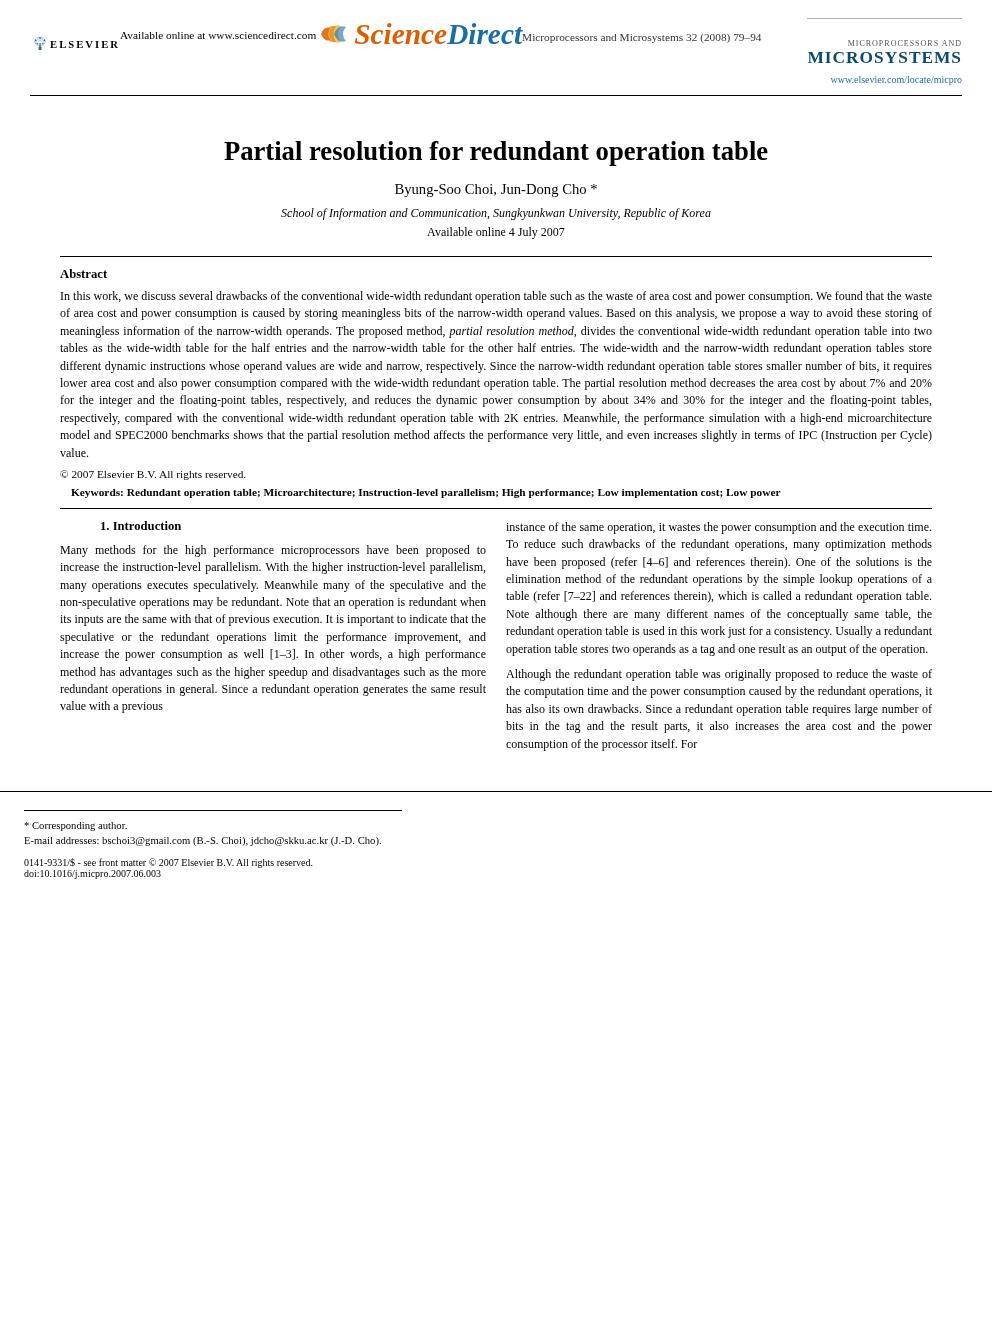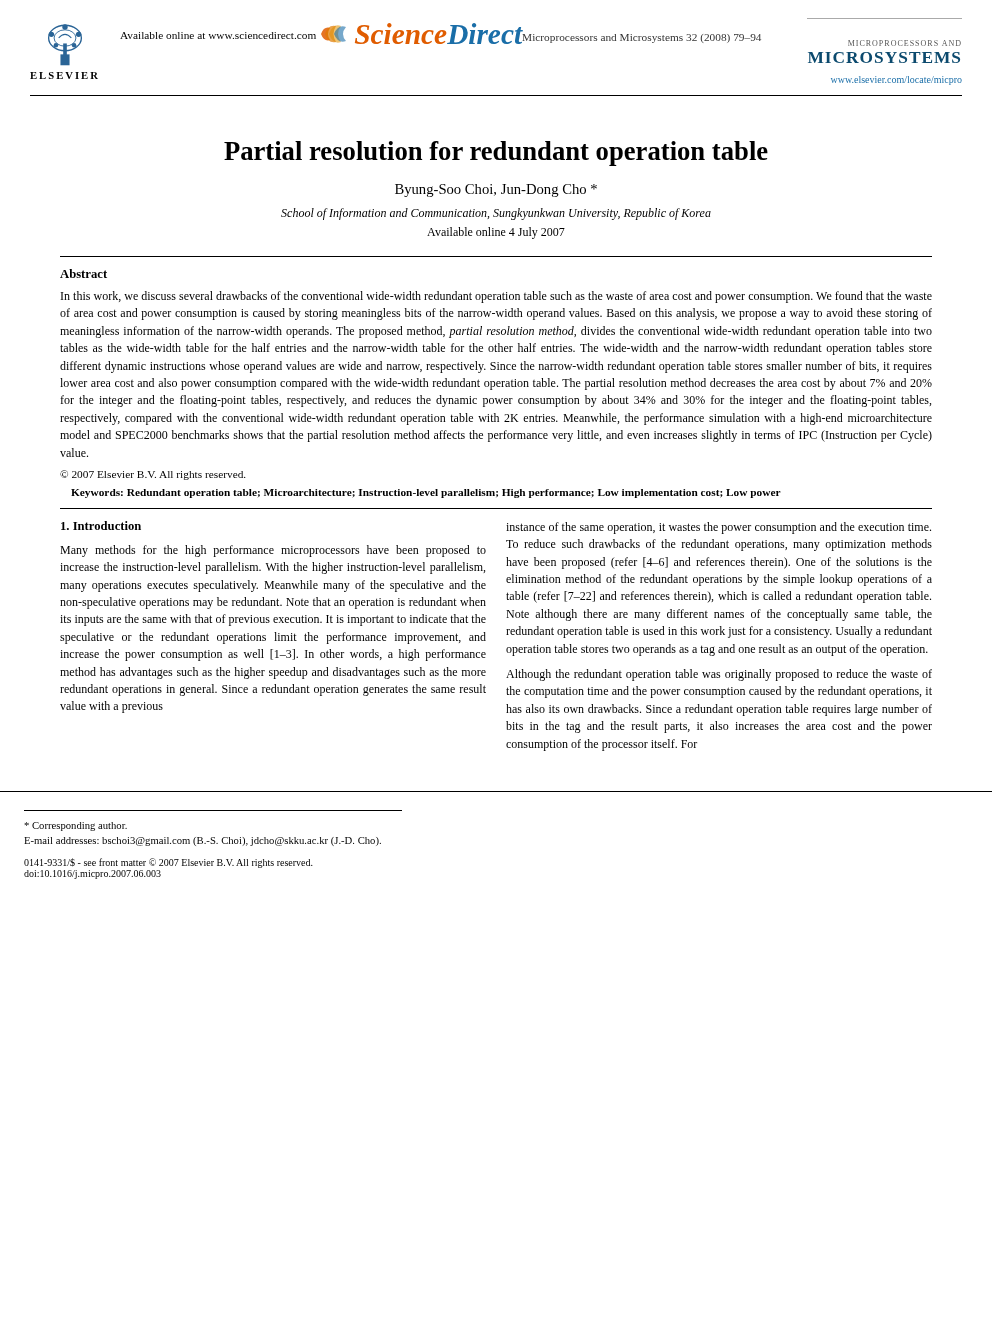--- a/index.html
+++ b/index.html
@@ -24,21 +24,21 @@
     
     .header {
       padding: 18px 30px 10px 30px;
       display: flex;
       align-items: flex-start;
       justify-content: space-between;
     }
     .elsevier-logo {
       width: 90px;
       display: flex;
-      flex-direction: column;
+      align-items: center;
     }
     .elsevier-text {
       font-size: 8pt;
       font-weight: bold;
       letter-spacing: 2px;
       margin-top: 2px;
     }
     .header-center {
       display: flex;
       flex-direction: row;
@@ -157,20 +157,21 @@
       gap: 20px;
       margin-top: 10px;
     }
     .col {
       flex: 1;
     }
     .section-heading {
       font-size: 9.5pt;
       font-weight: bold;
       margin-bottom: 8px;
+      margin-left: 40px;
     }
     .body-text {
       font-size: 9pt;
       line-height: 1.45;
       text-align: justify;
     }
     .body-text p {
       margin-bottom: 8px;
     }
     

